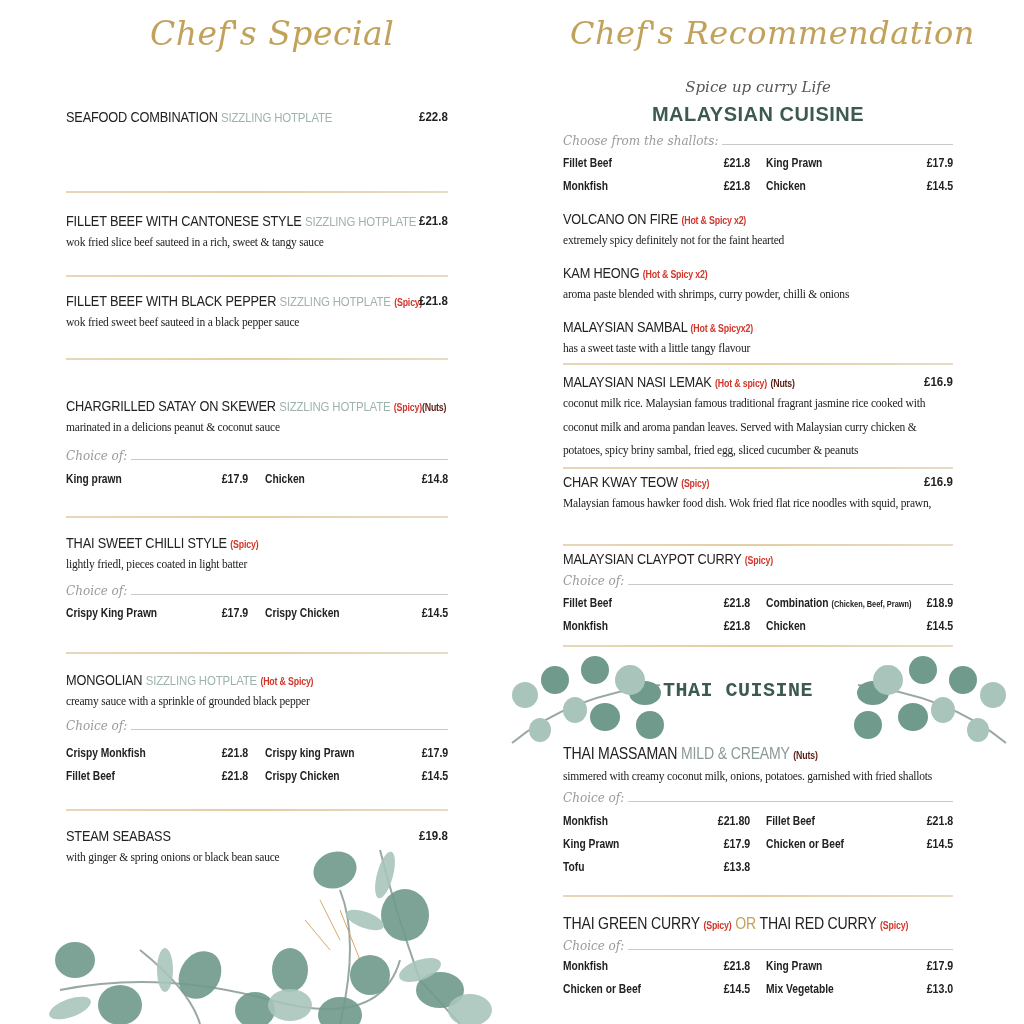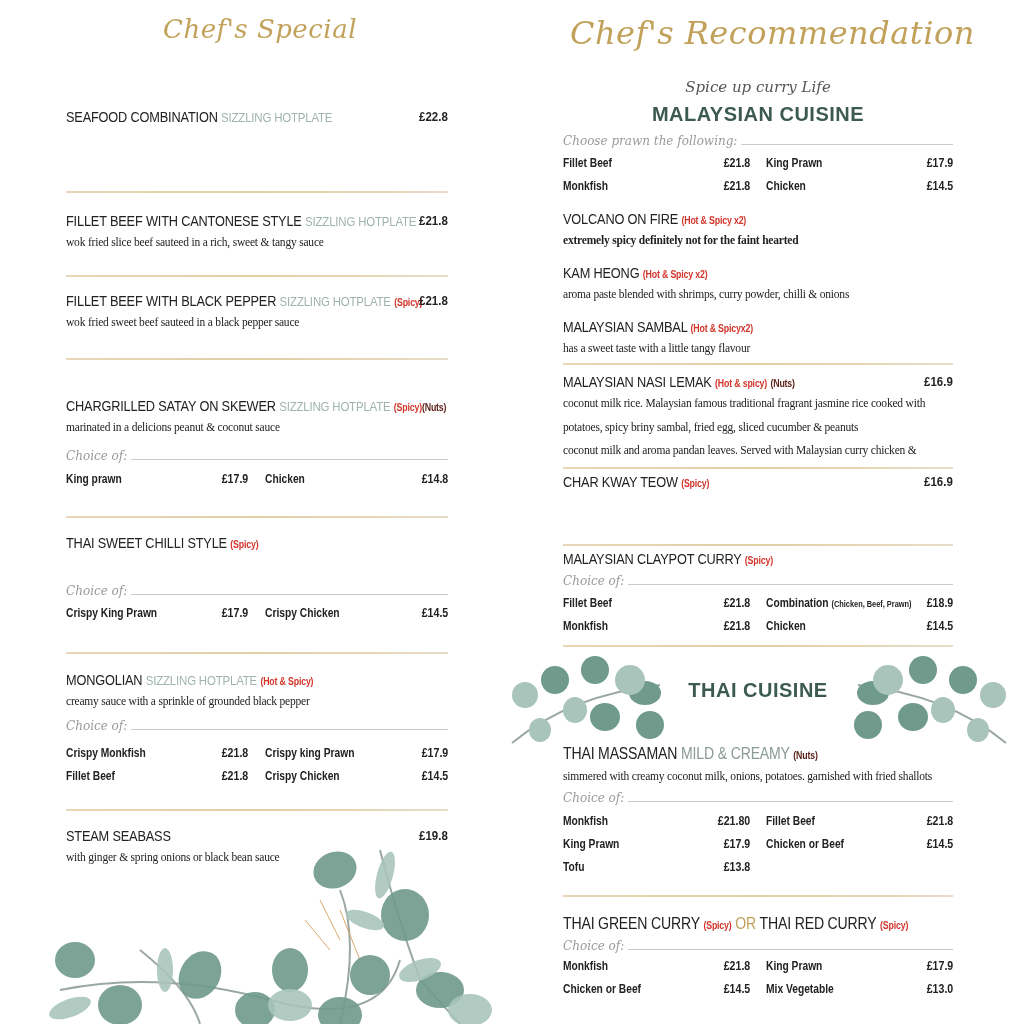--- a/index.html
+++ b/index.html
@@ -104,21 +104,21 @@
 
   .divider {
     position: absolute;
     height: 2px;
     background: linear-gradient(to right, #e8d6b8, #e3cfa4 50%, #e8dcc6);
   }
 </style>
 </head>
 <body>
 
-<div class="script-title" style="left:150px; top:14px; width:220px; font-size:26px;">Chef's Special</div>
+<div class="script-title" style="left:150px; top:14px; width:220px; font-size:33px;">Chef's Special</div>
 
 <div class="item" style="left:66px; top:109px; width:382px;">
   <span class="item-title"><span>SEAFOOD COMBINATION</span> <span class="sizzle">SIZZLING HOTPLATE</span></span>
   <span class="price-title">£22.8</span>
 </div>
 <div class="divider" style="left:66px; top:191px; width:382px;"></div>
 
 <div class="item" style="left:66px; top:213px; width:382px;">
   <span class="item-title"><span>FILLET BEEF WITH CANTONESE STYLE</span> <span class="sizzle">SIZZLING HOTPLATE</span></span>
   <span class="price-title">£21.8</span>
@@ -144,20 +144,21 @@
 <div class="opt-row" style="left:66px; top:472px; width:382px;">
   <span class="opt-name">King prawn</span>
   <span class="opt-price" style="right:200px;">£17.9</span>
   <span class="opt-name" style="left:199px;">Chicken</span>
   <span class="opt-price" style="right:0;">£14.8</span>
 </div>
 <div class="divider" style="left:66px; top:516px; width:382px;"></div>
 
 <div class="item" style="left:66px; top:535px; width:382px;">
   <span class="item-title"><span>THAI SWEET CHILLI STYLE</span> <span class="tag">(Spicy)</span></span>
+  <div class="desc">lightly friedl, pieces coated in light batter</div>
 </div>
 <div class="choice-line" style="left:66px; top:584px; width:382px;">
   <span class="choice-label">Choice of:</span>
     <span class="choice-rule"></span>
 </div>
 <div class="opt-row" style="left:66px; top:606px; width:382px;">
   <span class="opt-name">Crispy King Prawn</span>
   <span class="opt-price" style="right:200px;">£17.9</span>
   <span class="opt-name" style="left:199px;">Crispy Chicken</span>
   <span class="opt-price" style="right:0;">£14.5</span>
@@ -226,65 +227,66 @@
     </g>
   </svg>
 </div>
 
 <div class="script-title" style="left:570px; top:14px; width:380px; font-size:32px;">Chef's Recommendation</div>
 
 <div class="script-sub" style="left:658px; top:78px; width:200px;">Spice up curry Life</div>
 <div class="cuisine-head" style="left:640px; top:103px; width:236px;">MALAYSIAN CUISINE</div>
 
 <div class="choice-line" style="left:563px; top:134px; width:390px;">
-  <span class="choice-label">Choose prawn the following:</span>
+  <span class="choice-label">Choose from the shallots:</span>
     <span class="choice-rule"></span>
 </div>
 <div class="opt-row" style="left:563px; top:156px; width:390px;">
   <span class="opt-name">Fillet Beef</span>
   <span class="opt-price" style="right:203px;">£21.8</span>
   <span class="opt-name" style="left:203px;">King Prawn</span>
   <span class="opt-price" style="right:0;">£17.9</span>
 </div>
 <div class="opt-row" style="left:563px; top:179px; width:390px;">
   <span class="opt-name">Monkfish</span>
   <span class="opt-price" style="right:203px;">£21.8</span>
   <span class="opt-name" style="left:203px;">Chicken</span>
   <span class="opt-price" style="right:0;">£14.5</span>
 </div>
 
 <div class="item" style="left:563px; top:211px; width:390px;">
   <span class="item-title"><span>VOLCANO ON FIRE</span> <span class="tag">(Hot &amp; Spicy x2)</span></span>
-  <div class="desc" style="line-height:22px;font-weight:bold;">extremely spicy definitely not for the faint hearted</div>
+  <div class="desc" style="line-height:22px;">extremely spicy definitely not for the faint hearted</div>
 </div>
 <div class="item" style="left:563px; top:265px; width:390px;">
   <span class="item-title"><span>KAM HEONG</span> <span class="tag">(Hot &amp; Spicy x2)</span></span>
   <div class="desc" style="line-height:22px;">aroma paste blended with shrimps, curry powder, chilli &amp; onions</div>
 </div>
 <div class="item" style="left:563px; top:319px; width:390px;">
   <span class="item-title"><span>MALAYSIAN SAMBAL</span> <span class="tag">(Hot &amp; Spicyx2)</span></span>
   <div class="desc" style="line-height:22px;">has a sweet taste with a little tangy flavour</div>
 </div>
 <div class="divider" style="left:563px; top:363px; width:390px;"></div>
 
 <div class="item" style="left:563px; top:374px; width:390px;">
   <span class="item-title"><span>MALAYSIAN NASI LEMAK</span> <span class="tag">(Hot &amp; spicy)</span> <span class="tag-nuts">(Nuts)</span></span>
   <span class="price-title">£16.9</span>
   <div class="desc" style="white-space:nowrap;">
     <div>coconut milk rice. Malaysian famous traditional fragrant jasmine rice cooked with</div>
+    <div>coconut milk and aroma pandan leaves. Served with Malaysian curry chicken &amp;</div>
     <div>potatoes, spicy briny sambal, fried egg, sliced cucumber &amp; peanuts</div>
-    <div>coconut milk and aroma pandan leaves. Served with Malaysian curry chicken &amp;</div>
   </div>
 </div>
 <div class="divider" style="left:563px; top:467px; width:390px;"></div>
 
 <div class="item" style="left:563px; top:474px; width:390px;">
   <span class="item-title"><span>CHAR KWAY TEOW</span> <span class="tag">(Spicy)</span></span>
   <span class="price-title">£16.9</span>
   <div class="desc" style="white-space:nowrap;">
+    <div>Malaysian famous hawker food dish. Wok fried flat rice noodles with squid, prawn,</div>
   </div>
 </div>
 <div class="divider" style="left:563px; top:544px; width:390px;"></div>
 
 <div class="item" style="left:563px; top:551px; width:390px;">
   <span class="item-title"><span>MALAYSIAN CLAYPOT CURRY</span> <span class="tag">(Spicy)</span></span>
 </div>
 <div class="choice-line" style="left:563px; top:574px; width:390px;">
   <span class="choice-label">Choice of:</span>
     <span class="choice-rule"></span>
@@ -315,21 +317,21 @@
     </g>
     <g fill="#a9c4bb">
       <ellipse cx="15" cy="40" rx="13" ry="13"></ellipse>
       <ellipse cx="65" cy="55" rx="12" ry="13"></ellipse>
       <ellipse cx="30" cy="75" rx="11" ry="12"></ellipse>
       <ellipse cx="120" cy="25" rx="15" ry="15"></ellipse>
     </g>
   </svg>
 </div>
 
-<div class="cuisine-head" style="left:680px; top:679px; width:156px;">THAI CUISINE</div>
+<div class="cuisine-head" style="left:660px; top:679px; width:156px;font-family:Liberation Mono, monospace;">THAI CUISINE</div>
 
 <div style="position:absolute; left:848px; top:655px; width:160px; height:90px;">
   <svg width="160" height="90" viewBox="0 0 160 90">
     <path d="M158 88 Q100 40 10 30" stroke="#9aa8a3" stroke-width="2" fill="none"></path>
     <g fill="#6f9a8c">
       <ellipse cx="115" cy="25" rx="14" ry="14"></ellipse>
       <ellipse cx="75" cy="15" rx="14" ry="14"></ellipse>
       <ellipse cx="65" cy="62" rx="15" ry="14"></ellipse>
       <ellipse cx="20" cy="70" rx="14" ry="14"></ellipse>
       <ellipse cx="25" cy="38" rx="16" ry="12"></ellipse>

